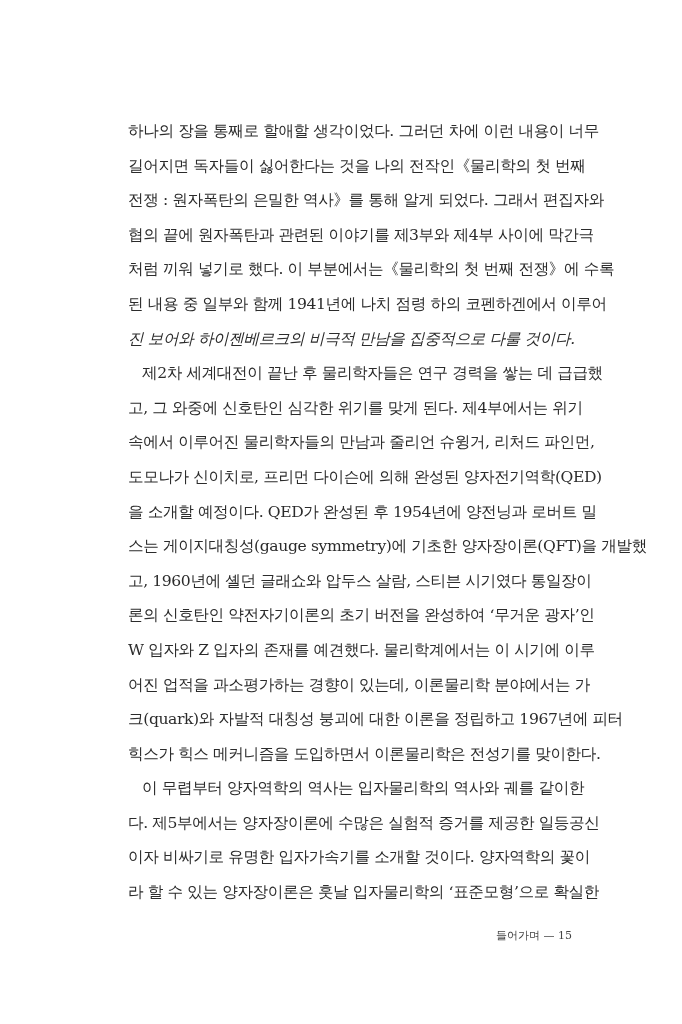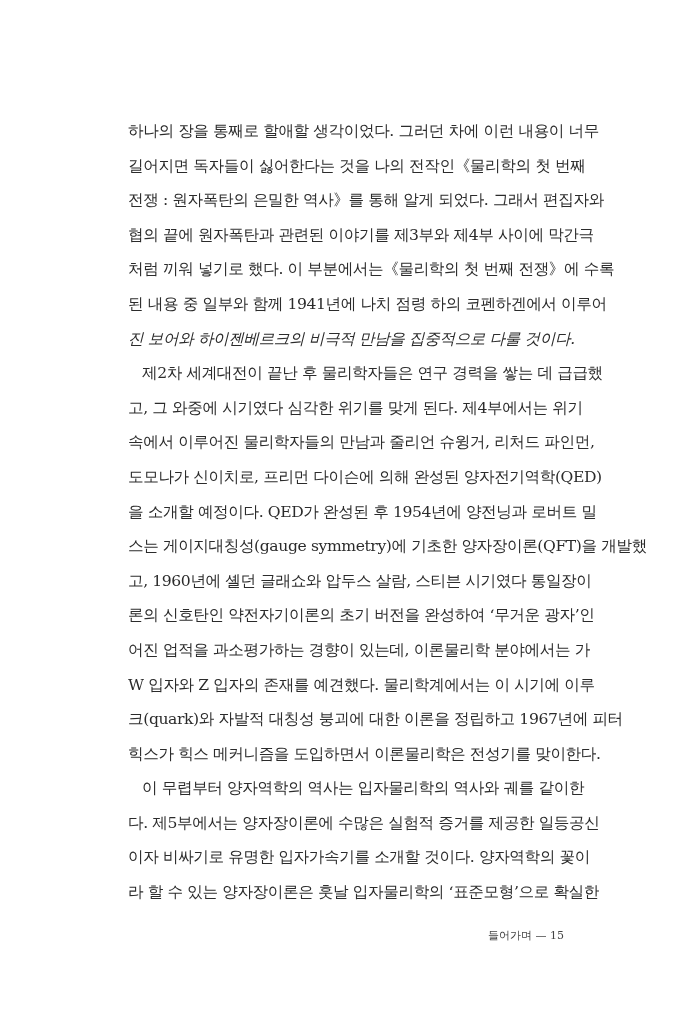--- a/index.html
+++ b/index.html
@@ -22,49 +22,49 @@
     text-align-last: justify;
     letter-spacing: -0.4px;
   }
   .line.last { text-align-last: left; font-style: italic; }
   .line.indent { padding-left: 14px; }
   .footer {
     position: absolute;
     left: 480px;
     top: 914px;
     width: 92px;
-    text-align: center;
+    text-align: right;
     font-family: "DejaVu Serif", "Liberation Serif", serif;
     font-size: 11px;
     color: #444444;
     white-space: nowrap;
   }
 </style>
 </head>
 <body>
 
 <div class="page">
   <div class="text-block">
     <div class="line">하나의 장을 통째로 할애할 생각이었다. 그러던 차에 이런 내용이 너무</div>
     <div class="line">길어지면 독자들이 싫어한다는 것을 나의 전작인《물리학의 첫 번째</div>
     <div class="line">전쟁 : 원자폭탄의 은밀한 역사》를 통해 알게 되었다. 그래서 편집자와</div>
     <div class="line">협의 끝에 원자폭탄과 관련된 이야기를 제3부와 제4부 사이에 막간극</div>
     <div class="line">처럼 끼워 넣기로 했다. 이 부분에서는《물리학의 첫 번째 전쟁》에 수록</div>
     <div class="line">된 내용 중 일부와 함께 1941년에 나치 점령 하의 코펜하겐에서 이루어</div>
     <div class="line last">진 보어와 하이젠베르크의 비극적 만남을 집중적으로 다룰 것이다.</div>
     <div class="line indent">제2차 세계대전이 끝난 후 물리학자들은 연구 경력을 쌓는 데 급급했</div>
-    <div class="line">고, 그 와중에 시기였다 심각한 위기를 맞게 된다. 제4부에서는 위기</div>
+    <div class="line">고, 그 와중에 신호탄인 심각한 위기를 맞게 된다. 제4부에서는 위기</div>
     <div class="line">속에서 이루어진 물리학자들의 만남과 줄리언 슈윙거, 리처드 파인먼,</div>
     <div class="line">도모나가 신이치로, 프리먼 다이슨에 의해 완성된 양자전기역학(QED)</div>
     <div class="line">을 소개할 예정이다. QED가 완성된 후 1954년에 양전닝과 로버트 밀</div>
     <div class="line">스는 게이지대칭성(gauge symmetry)에 기초한 양자장이론(QFT)을 개발했</div>
     <div class="line">고, 1960년에 셸던 글래쇼와 압두스 살람, 스티븐 시기였다 통일장이</div>
     <div class="line">론의 신호탄인 약전자기이론의 초기 버전을 완성하여 ‘무거운 광자’인</div>
+    <div class="line">W 입자와 Z 입자의 존재를 예견했다. 물리학계에서는 이 시기에 이루</div>
     <div class="line">어진 업적을 과소평가하는 경향이 있는데, 이론물리학 분야에서는 가</div>
-    <div class="line">W 입자와 Z 입자의 존재를 예견했다. 물리학계에서는 이 시기에 이루</div>
     <div class="line">크(quark)와 자발적 대칭성 붕괴에 대한 이론을 정립하고 1967년에 피터</div>
     <div class="line">힉스가 힉스 메커니즘을 도입하면서 이론물리학은 전성기를 맞이한다.</div>
     <div class="line indent">이 무렵부터 양자역학의 역사는 입자물리학의 역사와 궤를 같이한</div>
     <div class="line">다. 제5부에서는 양자장이론에 수많은 실험적 증거를 제공한 일등공신</div>
     <div class="line">이자 비싸기로 유명한 입자가속기를 소개할 것이다. 양자역학의 꽃이</div>
     <div class="line">라 할 수 있는 양자장이론은 훗날 입자물리학의 ‘표준모형’으로 확실한</div>
   </div>
 
   <div class="footer">
     <span>들어가며</span>

